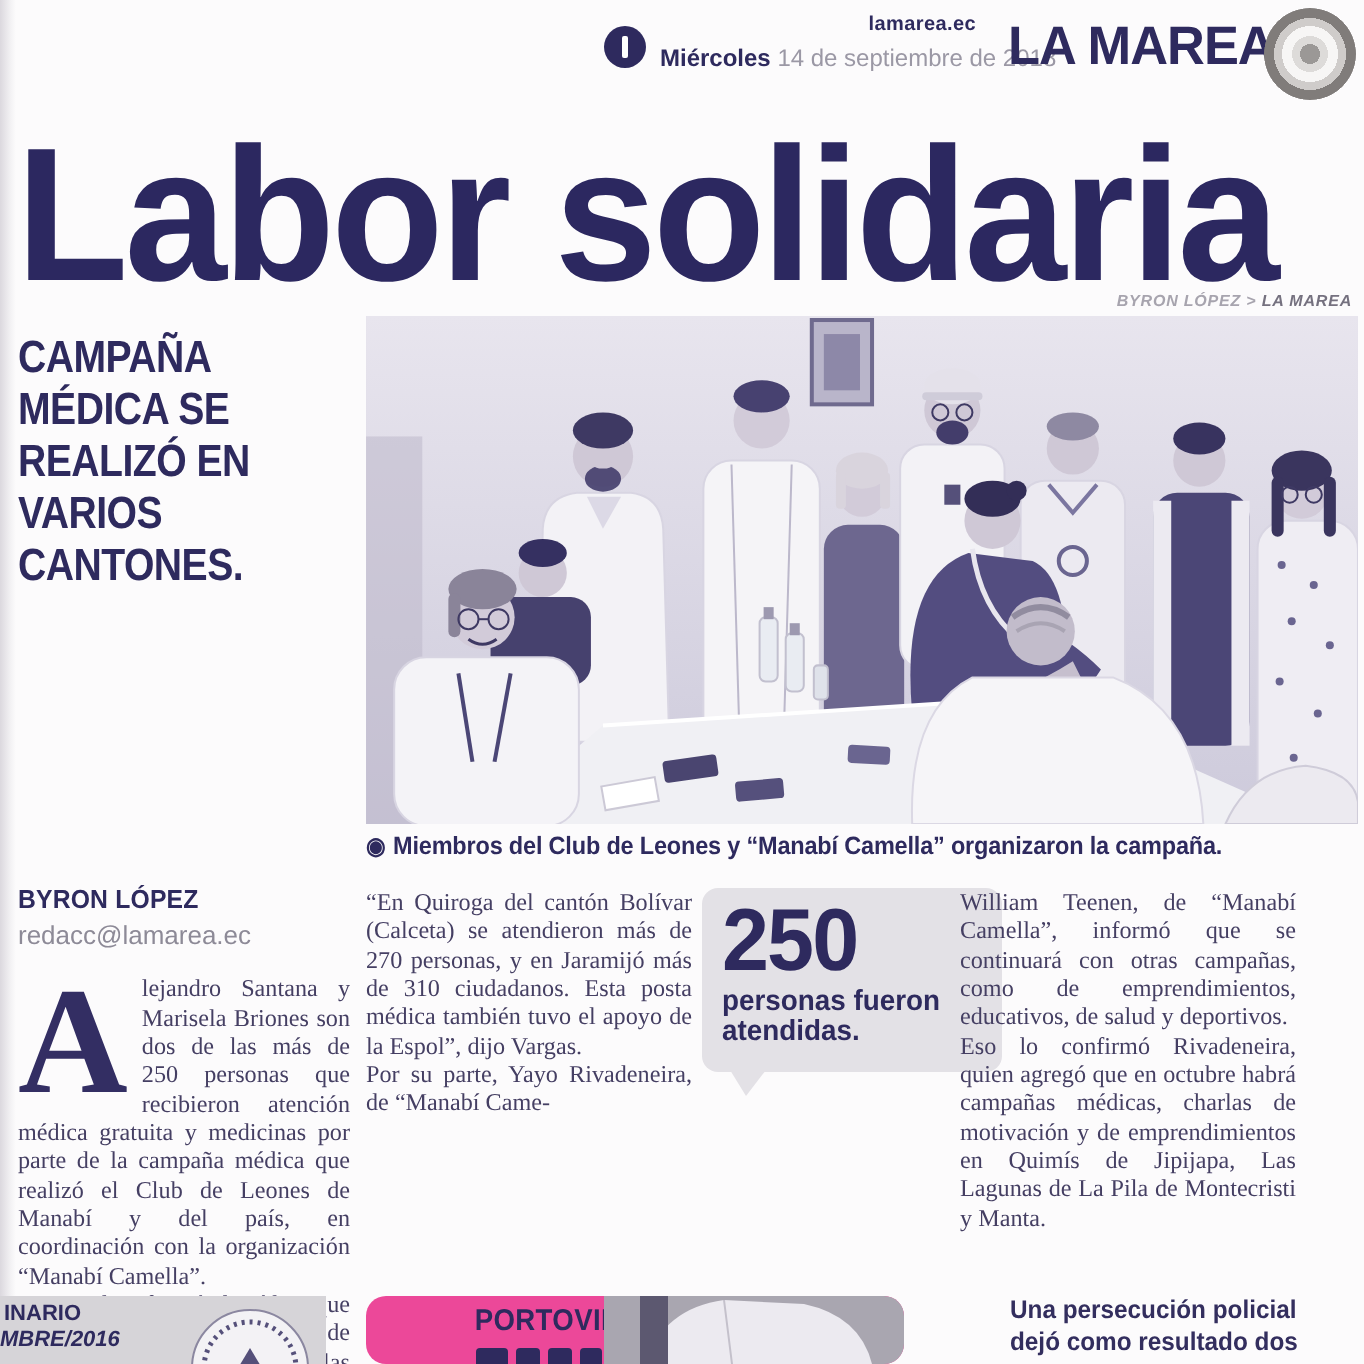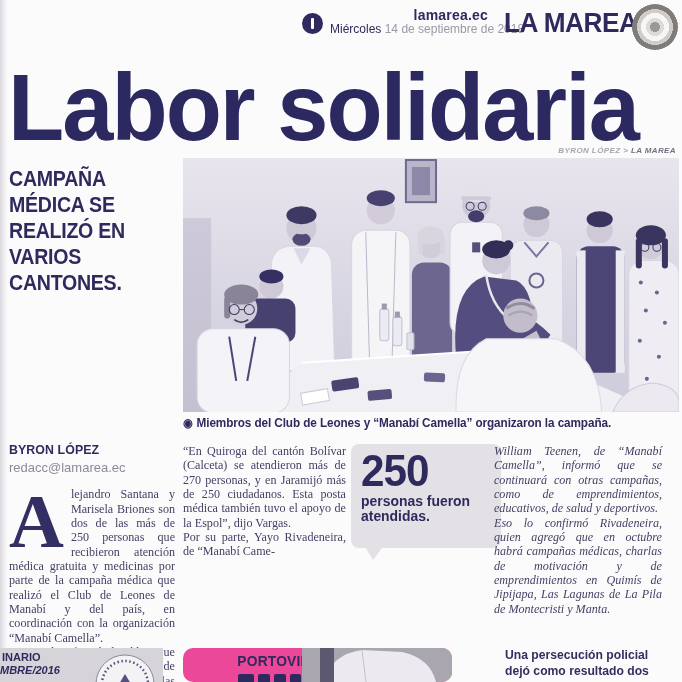--- a/index.html
+++ b/index.html
@@ -8,23 +8,23 @@
     background:#fcfbfc;font-family:"Liberation Sans",sans-serif;
   }
   .edge-strip{position:absolute;left:0;top:0;width:8px;height:682px;
     background:linear-gradient(to right,#dbd8de,#f4f3f5 70%,#fcfbfc);}
 
   
   .section-icon{position:absolute;left:302px;top:13px;width:21px;height:21px;border-radius:50%;
     background:#2e2a5e;}
   .section-icon::after{content:"";position:absolute;left:9px;top:5px;width:3px;height:11px;background:#fff;border-radius:1px;}
   .mast-site{position:absolute;left:330px;top:7px;width:158px;text-align:right;
-    font-size:14px;font-weight:bold;color:#2e2a5e;letter-spacing:.2px;}
+    font-size:10px;font-weight:bold;color:#2e2a5e;letter-spacing:.2px;}
   .mast-date{position:absolute;left:330px;top:22px;width:200px;font-size:12px;color:#9b98a5;}
-  .mast-date .wd{font-weight:normal;color:#2e2a5e;}
+  .mast-date .wd{font-weight:bold;color:#2e2a5e;}
   .brand{position:absolute;left:504px;top:8px;font-size:27px;font-weight:bold;color:#2e2a5e;
     letter-spacing:-.5px;transform:scaleX(.97);transform-origin:left top;}
   .logo{position:absolute;left:632px;top:4px;width:46px;height:46px;border-radius:50%;
     background:radial-gradient(circle at 50% 50%,
       #9b9896 0 5px,#dddbd9 5px 9px,#f7f6f5 9px 14px,#cfccca 14px 18px,#807c7a 18px 23px,transparent 23px);}
 
   
   .headline-svg{position:absolute;left:6px;top:54px;}
   .headline-svg text{font-family:"Liberation Sans",sans-serif;font-weight:bold;fill:#2c2860;letter-spacing:-2px;}
   .photo-credit{position:absolute;left:420px;top:146px;width:256px;text-align:right;
@@ -48,23 +48,23 @@
   
   .photo{position:absolute;left:183px;top:158px;width:496px;height:254px;overflow:hidden;background:#d8d5e1;}
   .caption{position:absolute;left:183px;top:416px;width:500px;font-size:12.5px;font-weight:bold;color:#2e2a5e;
     transform:scaleX(.94);transform-origin:left top;letter-spacing:-.1px;}
   .caption .cap-icon{font-size:12px;margin-right:4px;color:#2e2a5e;}
 
   
   .col{position:absolute;top:444px;}
   .col2{left:183px;width:163px;}
   .col3{left:351px;width:152px;}
-  .col4{left:494px;width:168px;font-style:italic;}
-
-  .stat-bubble{position:relative;width:150px;height:104px;background:#e3e1e6;border-radius:8px;
+  .col4{left:480px;width:168px;}
+
+  .stat-bubble{position:relative;width:150px;height:92px;background:#e3e1e6;border-radius:8px;
     padding:6px 10px;box-sizing:border-box;margin-bottom:20px;}
   .stat-bubble::after{content:"";position:absolute;left:14px;bottom:-12px;
     border-left:8px solid transparent;border-right:10px solid transparent;border-top:13px solid #e3e1e6;}
   .stat-value{font-size:44px;font-weight:bold;color:#2e2a5e;line-height:.95;letter-spacing:-1px;
     transform:scaleX(.96);transform-origin:left top;}
   .stat-label{font-size:14.5px;font-weight:bold;color:#2e2a5e;line-height:1.08;margin-top:2px;
     transform:scaleX(.96);transform-origin:left top;}
 
   
   .box-left{position:absolute;left:0;top:648px;width:163px;height:34px;background:#d6d4d8;overflow:hidden;}
@@ -247,21 +247,21 @@
 
       <path d="M428,253 Q440,226 468,224 Q492,227 494,242 L494,253 Z" fill="#eceaf0" stroke="#cfccd9"></path>
     </svg>
   </figure>
 
   <div class="caption">
     <span class="cap-icon">◉</span><span>Miembros del Club de Leones y “Manabí Camella” organizaron la campaña.</span>
   </div>
 
   <div class="col col2 bodytext">
-    <p class="flow">“En Quiroga del cantón Bolívar (Calceta) se atendieron más de 270 personas, y en Jaramijó más de 250 ciudadanos. Esta posta médica también tuvo el apoyo de la Espol”, dijo Vargas.</p>
+    <p class="flow">“En Quiroga del cantón Bolívar (Calceta) se atendieron más de 270 personas, y en Jaramijó más de 310 ciudadanos. Esta posta médica también tuvo el apoyo de la Espol”, dijo Vargas.</p>
     <p class="flow">Por su parte, Yayo Rivadeneira, de “Manabí Came-</p>
   </div>
 
   <div class="col col3">
     <div class="stat-bubble">
       <div class="stat-value">250</div>
       <div class="stat-label">personas fueron atendidas.</div>
     </div>
   </div>
 

